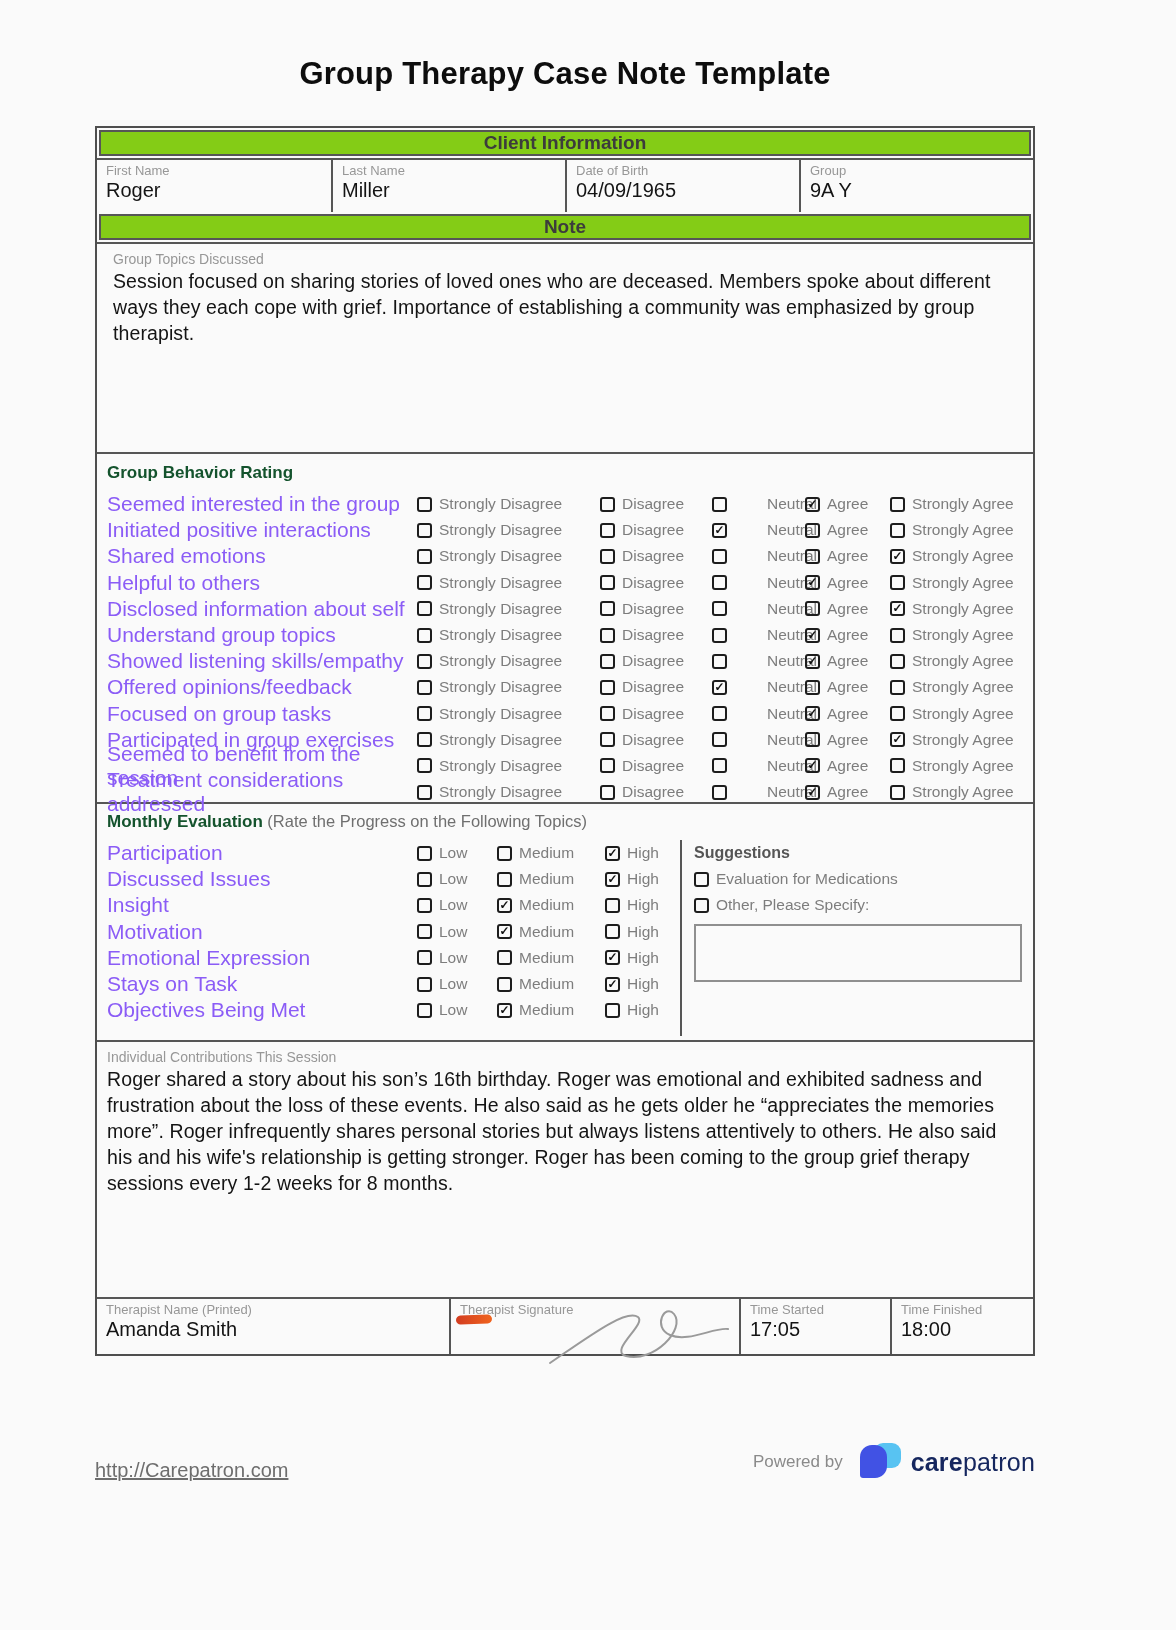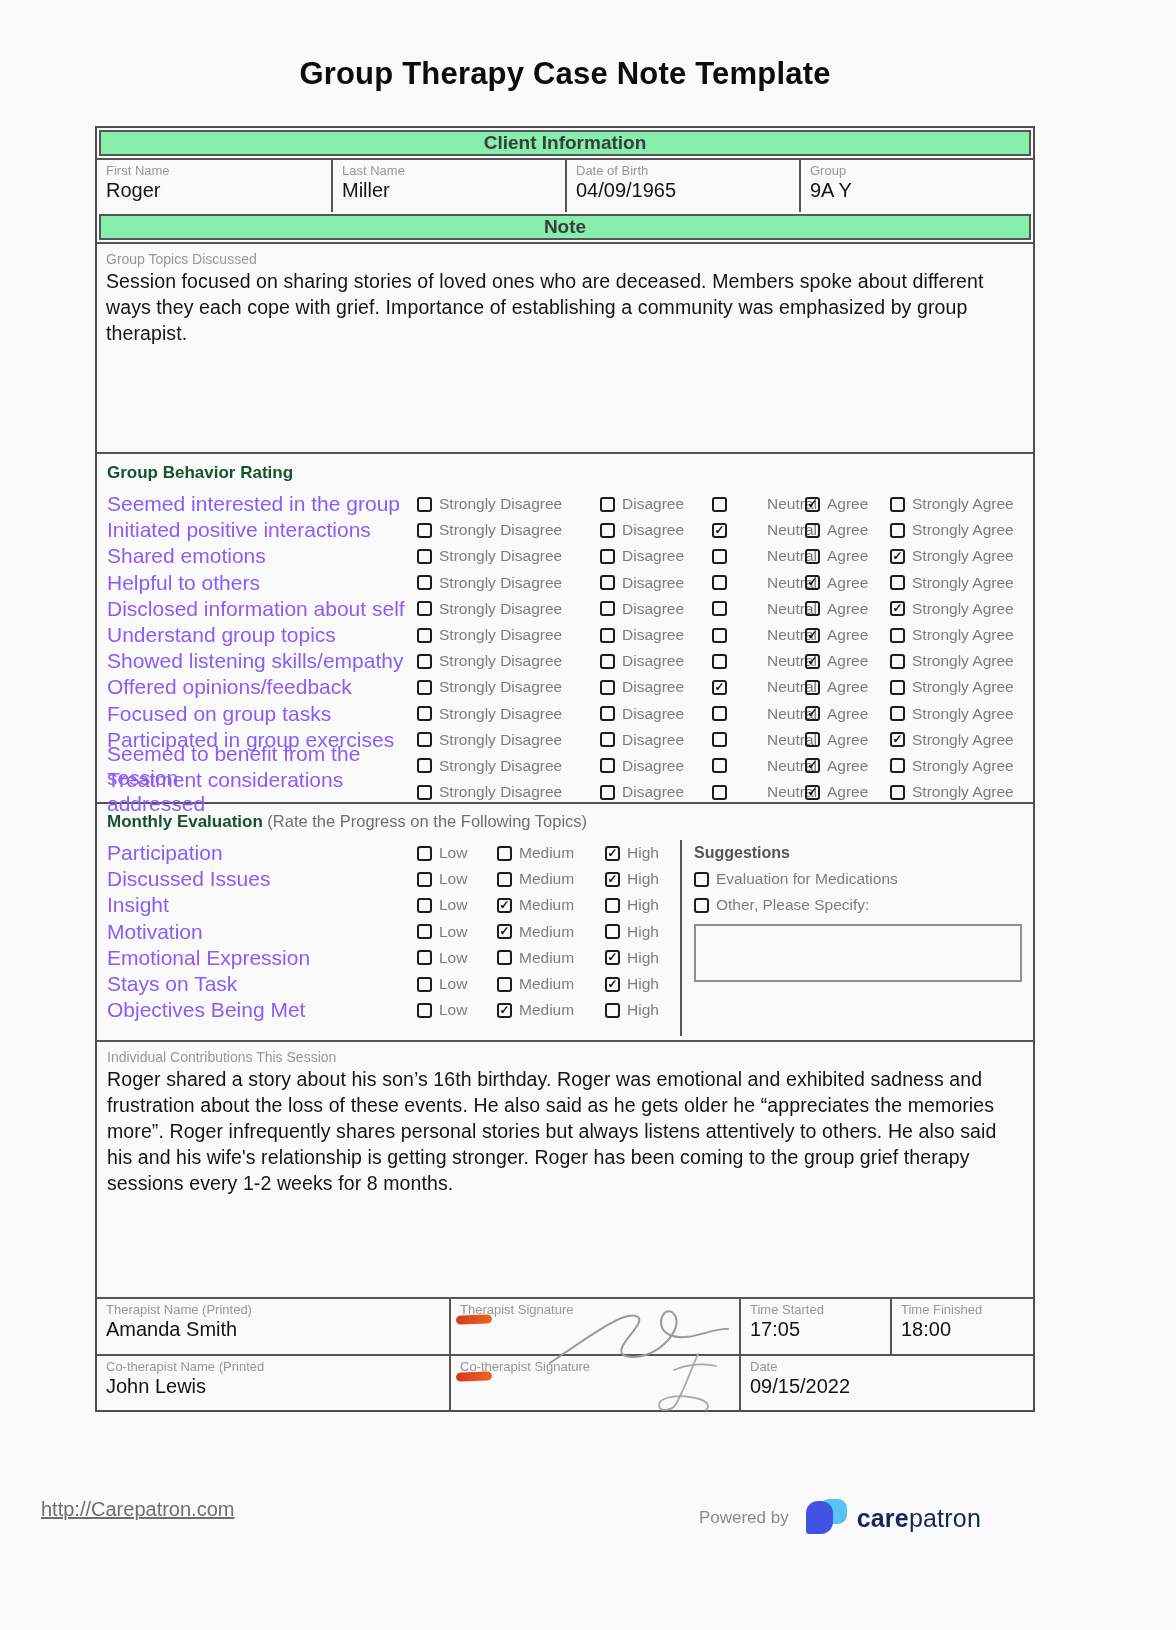--- a/index.html
+++ b/index.html
@@ -4,30 +4,30 @@
 <style>
   * { margin:0; padding:0; box-sizing:border-box; }
   html,body { width:1176px; height:1630px; background:#fafafa; overflow:hidden;
     font-family:"Liberation Sans", sans-serif; color:#111; }
   .doc { width:940px; margin-left:95px; }
   .page-title { text-align:center; font-size:31px; font-weight:700; color:#0d0d0d;
     padding-top:56px; margin-bottom:34px; letter-spacing:.2px; }
 
   .doc-table { width:940px; border:2.5px solid #4e4e4e; background:transparent; }
 
-  .section-bar { margin:2px; border:2px solid #565656; background:#86efac;
+  .section-bar { margin:2px; border:2px solid #565656; background:#84cc16;
     text-align:center; font-weight:700; font-size:19px; color:#3c3c3c; height:26px; line-height:22px; }
 
   .client-row { display:flex; border-top:2px solid #565656; height:54px; }
   .client-cell { width:25%; padding:3px 9px; }
   .client-cell + .client-cell { border-left:2px solid #565656; }
   .f-label { display:block; font-size:13px; color:#979797; line-height:15px; }
   .f-value { display:block; font-size:20px; color:#141414; line-height:24px; }
 
-  .note-area { border-top:2px solid #565656; height:210px; padding:6px 9px; }
+  .note-area { border-top:2px solid #565656; height:210px; padding:6px 16px; }
   .para { font-size:19.5px; line-height:26px; color:#141414; letter-spacing:.1px; }
 
   .behavior { border-top:2px solid #565656; height:350px; padding:9px 10px 0 10px; }
   .sec-title { font-size:17px; font-weight:700; color:#14532d; margin-bottom:8px; }
   .rating-row { display:flex; align-items:center; height:26.2px; }
   .row-label { width:310px; flex:none; font-size:21px; color:#8b5cf6; }
   .opt { display:flex; align-items:center; }
   .cb { width:15px; height:15px; flex:none; border:2px solid #1d1d1d; border-radius:3px;
     margin-right:7px; position:relative; background:#fff0; }
   .cb.checked::after { content:"✓"; position:absolute; left:0; right:0; top:-2px;
@@ -61,22 +61,22 @@
   .sign-cell + .sign-cell { border-left:2px solid #565656; }
   .sc-name { width:352px; flex:none; }
   .sc-sig  { width:290px; flex:none; }
   .sc-t1   { width:151px; flex:none; }
   .sc-t2   { flex:1; }
   .sc-date { flex:1; }
   .sig-mark { position:absolute; left:5px; top:16px; width:36px; height:9px;
     background:linear-gradient(90deg,#d23c20,#f0641e); border-radius:5px; transform:rotate(-2deg); }
   .sig-svg { position:absolute; pointer-events:none; }
 
-  .footer { width:940px; margin-left:41px; margin-top:86px; display:flex;
-    justify-content:space-between; align-items:flex-start; }
+  .footer { width:940px; margin-left:95px; margin-top:86px; display:flex;
+    justify-content:space-between; align-items:flex-end; }
   .footer-link { font-size:20px; color:#6e6e6e; text-decoration:underline; }
   .powered { display:flex; align-items:center; gap:14px; }
   .powered-by { font-size:17px; color:#8a8a8a; }
   .brand { display:flex; align-items:center; gap:8px; }
   .brand-text { font-size:25px; color:#15265e; letter-spacing:.2px; }
   .brand-text b { font-weight:700; }
 </style>
 </head>
 <body>
 
@@ -551,38 +551,20 @@
       <div class="sign-cell sc-t1">
         <span class="f-label">Time Started</span>
         <span class="f-value">17:05</span>
       </div>
       <div class="sign-cell sc-t2">
         <span class="f-label">Time Finished</span>
         <span class="f-value">18:00</span>
       </div>
     </div>
 
-    <div class="sign-row sign-row2">
-      <div class="sign-cell sc-name">
-        <span class="f-label">Co-therapist Name (Printed</span>
-        <span class="f-value">John Lewis</span>
-      </div>
-      <div class="sign-cell sc-sig">
-        <span class="sig-mark"></span>
-        <span class="f-label">Co-therapist Signature</span>
-        <svg class="sig-svg" style="left:195px; top:-4px;" width="90" height="62" viewBox="0 0 90 62">
-          <path d="M52 2 C44 20, 38 38, 30 52 C26 59, 14 60, 13 54 C12 47, 26 42, 44 45 C58 47, 66 52, 60 58" stroke="#a8a8a8" stroke-width="1.8" fill="none" stroke-linecap="round"></path>
-          <path d="M28 18 C42 12, 58 11, 70 14" stroke="#a8a8a8" stroke-width="1.8" fill="none" stroke-linecap="round"></path>
-        </svg>
-      </div>
-      <div class="sign-cell sc-date">
-        <span class="f-label">Date</span>
-        <span class="f-value">09/15/2022</span>
-      </div>
-    </div>
 
   </div>
 </div>
 
 <div class="footer">
   <a class="footer-link" href="#">http://Carepatron.com</a>
   <div class="powered">
     <span class="powered-by">Powered by</span>
     <span class="brand">
       <svg width="46" height="40" viewBox="0 0 46 40">

